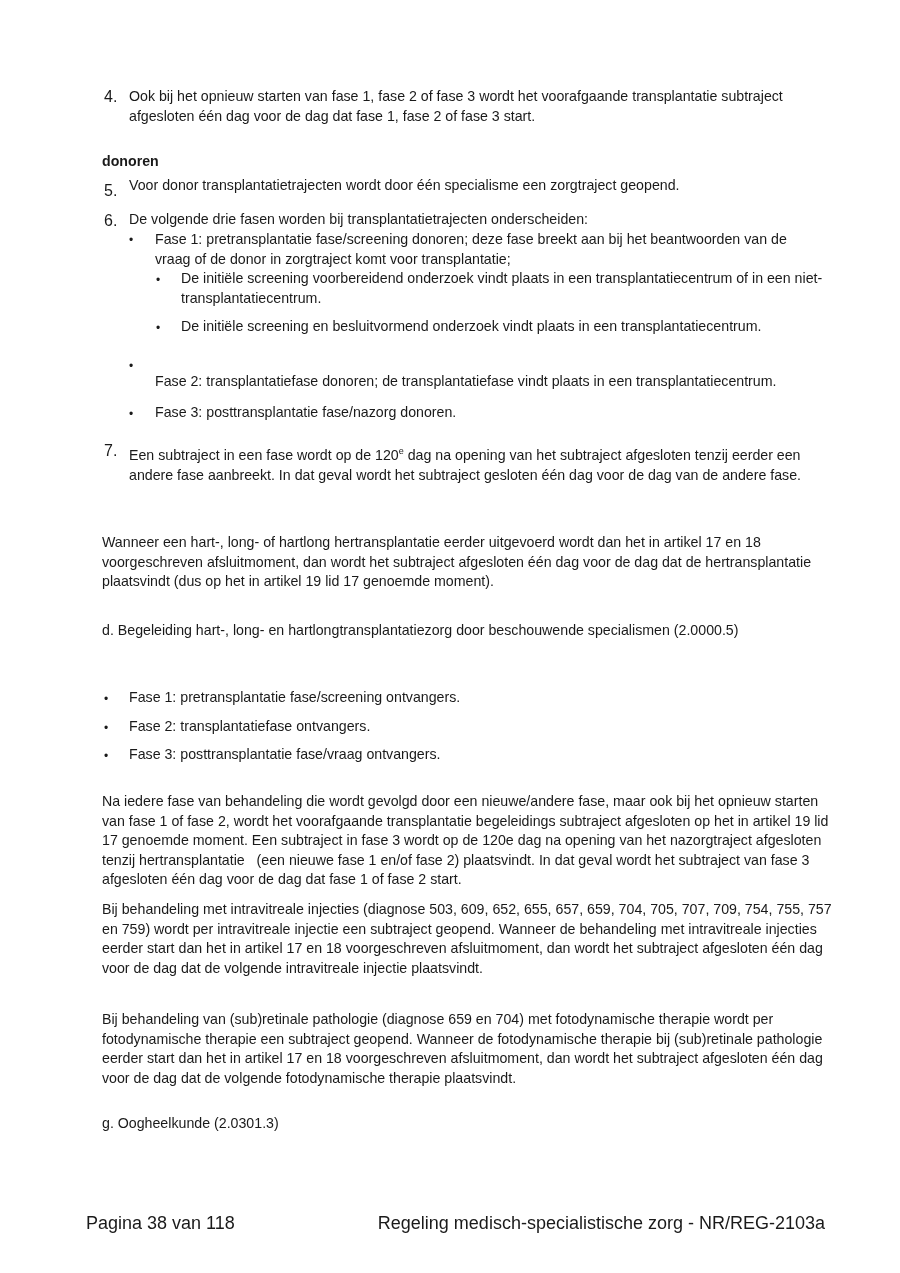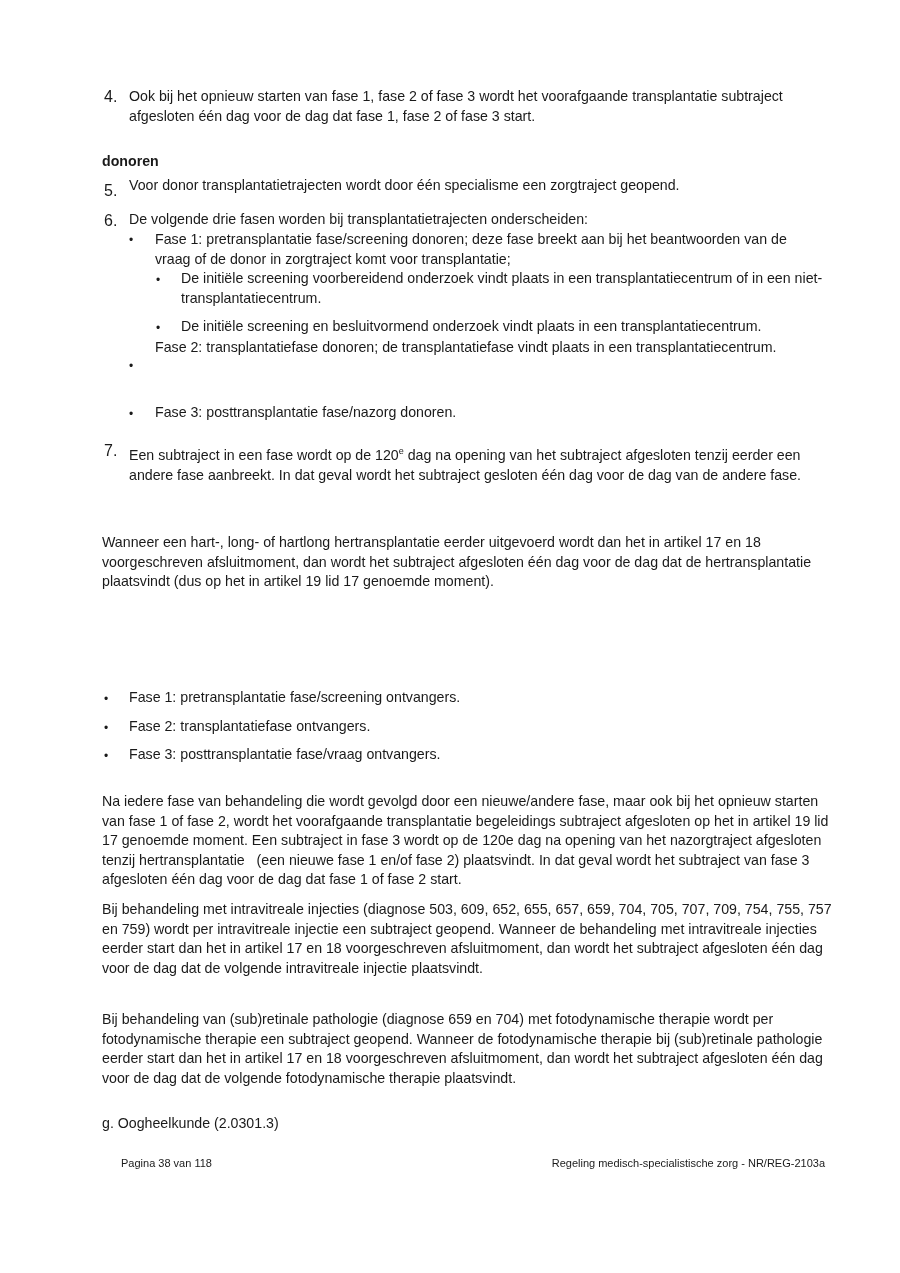--- a/index.html
+++ b/index.html
@@ -13,21 +13,21 @@
   .b1 { position: absolute; left: 129px; }
   .b1t { position: absolute; left: 155px; width: 670px; }
   .b2 { position: absolute; left: 156px; }
   .b2t { position: absolute; left: 181px; width: 645px; }
   .bullet { font-size: 12px; }
   .para { position: absolute; left: 86px; width: 740px; margin-left: 16px; }
   .bold { font-weight: bold; }
   .dbul { position: absolute; left: 104px; }
   .dbult { position: absolute; left: 129px; width: 700px; }
   sup { font-size: 9px; line-height: 0; }
-  .footer { position: absolute; top: 1154px; font-size: 11px; margin-left: 35px; }
+  .footer { position: absolute; top: 1214px; font-size: 18px; }
 </style>
 </head>
 <body>
 
 <span class="num" style="top:87px">4.</span>
 <div class="txt" style="top:87px">Ook bij het opnieuw starten van fase 1, fase 2 of fase 3 wordt het voorafgaande transplantatie subtraject afgesloten één dag voor de dag dat fase 1, fase 2 of fase 3 start.</div>
 
 <div class="para bold" style="top:152px">donoren</div>
 
 <span class="num" style="top:181px">5.</span>
@@ -39,33 +39,34 @@
 <span class="b1 bullet" style="top:231px">•</span>
 <div class="b1t" style="top:230px">Fase 1: pretransplantatie fase/screening donoren; deze fase breekt aan bij het beantwoorden van de vraag of de donor in zorgtraject komt voor transplantatie;</div>
 
 <span class="b2 bullet" style="top:271px">•</span>
 <div class="b2t" style="top:269px">De initiële screening voorbereidend onderzoek vindt plaats in een transplantatiecentrum of in een niet-transplantatiecentrum.</div>
 
 <span class="b2 bullet" style="top:319px">•</span>
 <div class="b2t" style="top:317px">De initiële screening en besluitvormend onderzoek vindt plaats in een transplantatiecentrum.</div>
 
 <span class="b1 bullet" style="top:357px">•</span>
-<div class="b1t" style="top:338px">Fase 2: transplantatiefase donoren; de transplantatiefase vindt plaats in een transplantatiecentrum.</div>
+<div class="b1t" style="top:372px">Fase 2: transplantatiefase donoren; de transplantatiefase vindt plaats in een transplantatiecentrum.</div>
 
 <span class="b1 bullet" style="top:405px">•</span>
 <div class="b1t" style="top:403px">Fase 3: posttransplantatie fase/nazorg donoren.</div>
 
 <span class="num" style="top:441px">7.</span>
 <div class="txt" style="top:446px"><span>Een subtraject in een fase wordt op de 120</span><sup>e</sup><span> dag na opening van het subtraject afgesloten tenzij eerder een andere fase aanbreekt. In dat geval wordt het subtraject gesloten één dag voor de dag van de andere fase.</span></div>
 
 <div class="para" style="top:533px">
   <div>Wanneer een hart-, long- of hartlong hertransplantatie eerder uitgevoerd wordt dan het in artikel 17 en 18 voorgeschreven afsluitmoment, dan wordt het subtraject afgesloten één dag voor de dag dat de hertransplantatie plaatsvindt (dus op het in artikel 19 lid 17 genoemde moment).</div>
 </div>
 
 <div class="para" style="top:621px">
+  <div>d. Begeleiding hart-, long- en hartlongtransplantatiezorg door beschouwende specialismen (2.0000.5)</div>
 </div>
 
 <span class="dbul bullet" style="top:690px">•</span>
 <div class="dbult" style="top:688px">Fase 1: pretransplantatie fase/screening ontvangers.</div>
 <span class="dbul bullet" style="top:719px">•</span>
 <div class="dbult" style="top:717px">Fase 2: transplantatiefase ontvangers.</div>
 <span class="dbul bullet" style="top:747px">•</span>
 <div class="dbult" style="top:745px">Fase 3: posttransplantatie fase/vraag ontvangers.</div>
 
 <div class="para" style="top:792px; white-space: pre-wrap;">Na iedere fase van behandeling die wordt gevolgd door een nieuwe/andere fase, maar ook bij het opnieuw starten van fase 1 of fase 2, wordt het voorafgaande transplantatie begeleidings subtraject afgesloten op het in artikel 19 lid 17 genoemde moment. Een subtraject in fase 3 wordt op de 120e dag na opening van het nazorgtraject afgesloten tenzij hertransplantatie   (een nieuwe fase 1 en/of fase 2) plaatsvindt. In dat geval wordt het subtraject van fase 3 afgesloten één dag voor de dag dat fase 1 of fase 2 start.</div>

